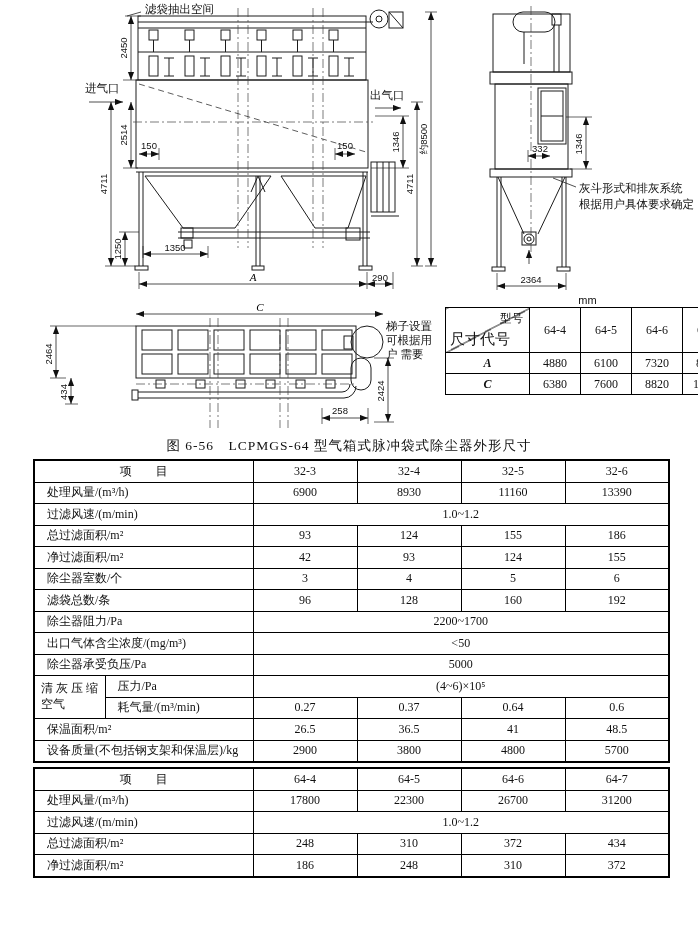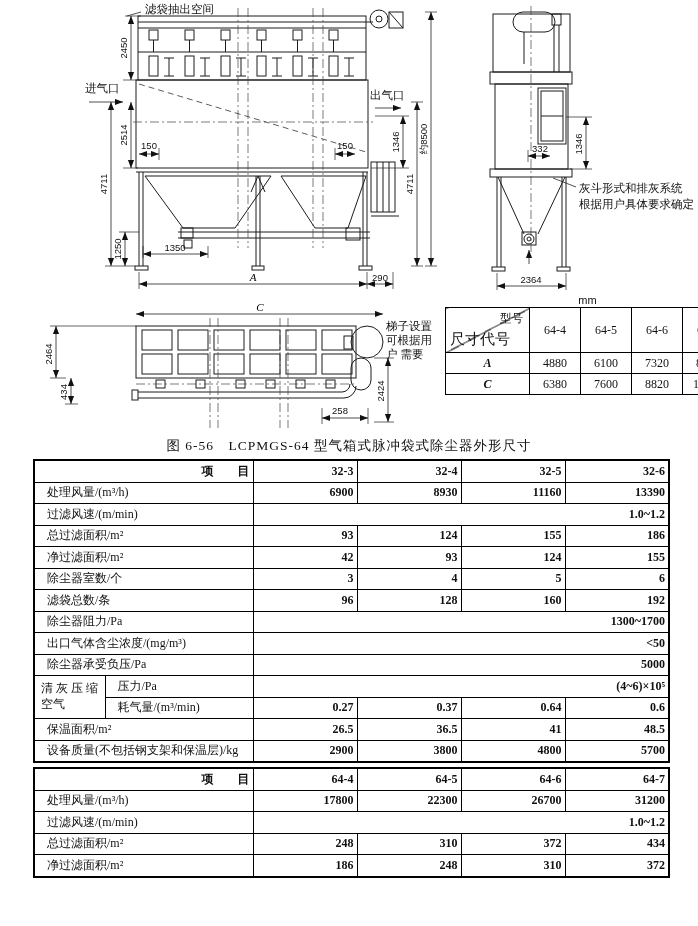--- a/index.html
+++ b/index.html
@@ -22,21 +22,21 @@
   
   .fig-cap{text-align:center;font-size:13.5px;margin-top:3px;letter-spacing:1px;}
   .tab-cap{text-align:center;font-size:13.5px;font-weight:bold;letter-spacing:0.5px;}
   .cap56{margin-top:9px;}
   .cap57{margin-top:11px;}
   
   table.spec{border-collapse:collapse;width:635px;margin:4px 0 0 33px;
              font-size:12px;border:2px solid #000;table-layout:fixed;}
   table.spec td{border:1px solid #000;height:20.5px;padding:0 3px;line-height:1.05;}
   table.spec td.l{text-align:left;padding-left:12px;}
-  table.spec td.c{text-align:right;font-weight:bold;}
+  table.spec td.c{text-align:center;}
   table.spec td.grp{white-space:pre-line;padding-left:6px;line-height:1.3;}
   
   .dimtab-wrap{left:407px;top:294px;width:289px;}
   .dimtab-unit{text-align:center;font-size:11px;padding-right:4px;height:13px;
                font-family:"Liberation Sans",sans-serif;}
   table.dimtab{border-collapse:collapse;width:288px;font-size:12px;border:1.5px solid #000;table-layout:fixed;}
   table.dimtab td{border:1px solid #000;text-align:center;height:20px;padding:0;}
   table.dimtab td.diag{position:relative;height:44px;
     background:linear-gradient(to bottom right,transparent 49.3%,#222 49.3%,#222 50.7%,transparent 50.7%);}
   .dg-top{position:absolute;top:3px;right:6px;font-size:11.5px;}
@@ -396,21 +396,21 @@
       </tr>
       <tr>
         <td colspan="2" class="l">滤袋总数/条</td>
         <td class="c">96</td>
         <td class="c">128</td>
         <td class="c">160</td>
         <td class="c">192</td>
       </tr>
       <tr>
         <td colspan="2" class="l">除尘器阻力/Pa</td>
-        <td colspan="4" class="c">1300~1700</td>
+        <td colspan="4" class="c">2200~1700</td>
       </tr>
       <tr>
         <td colspan="2" class="l">出口气体含尘浓度/(mg/m³)</td>
         <td colspan="4" class="c">&lt;50</td>
       </tr>
       <tr>
         <td colspan="2" class="l">除尘器承受负压/Pa</td>
         <td colspan="4" class="c">5000</td>
       </tr>
       <tr>

